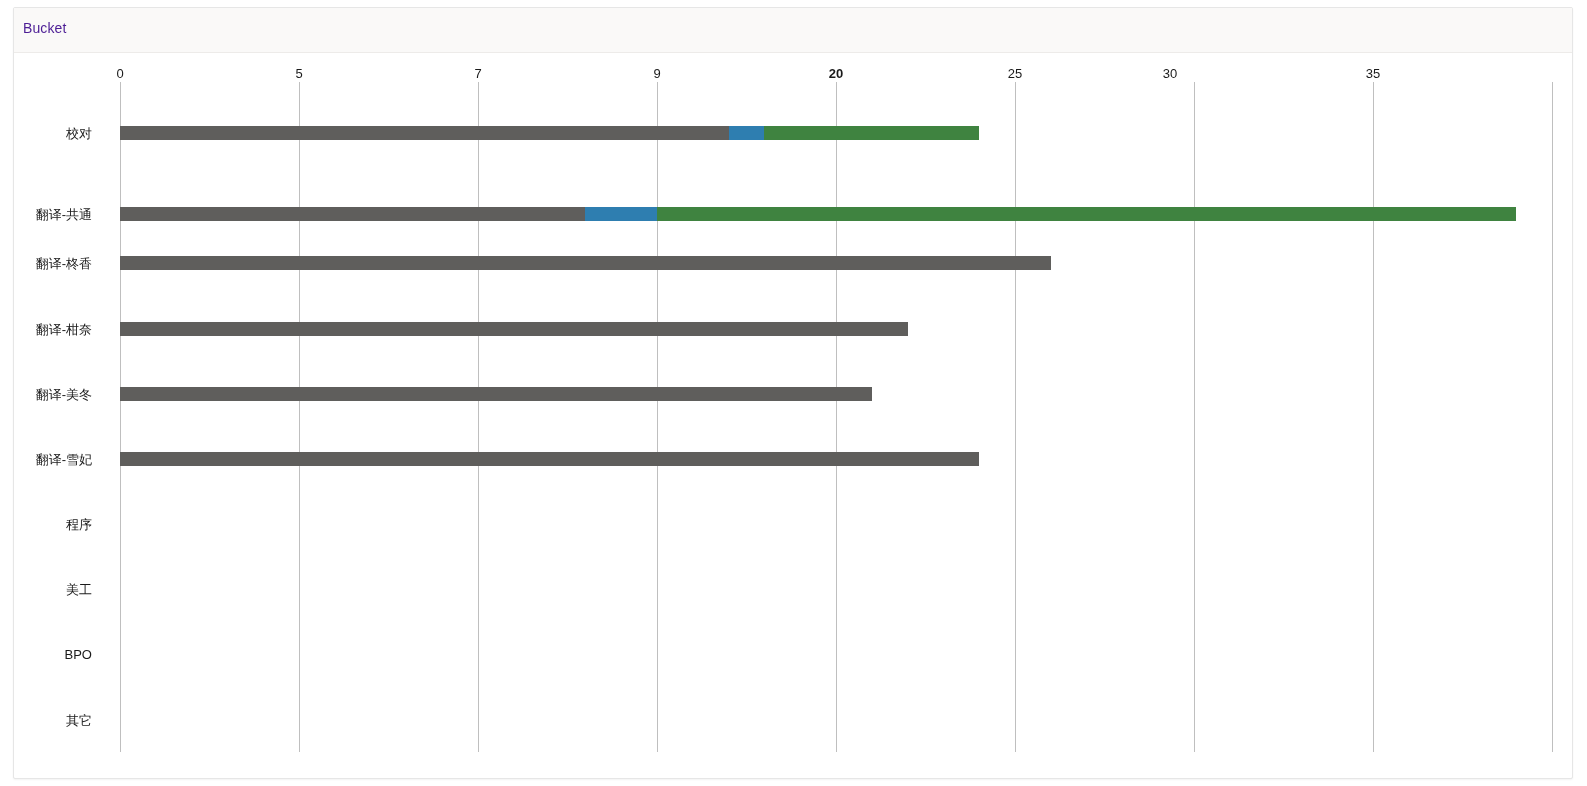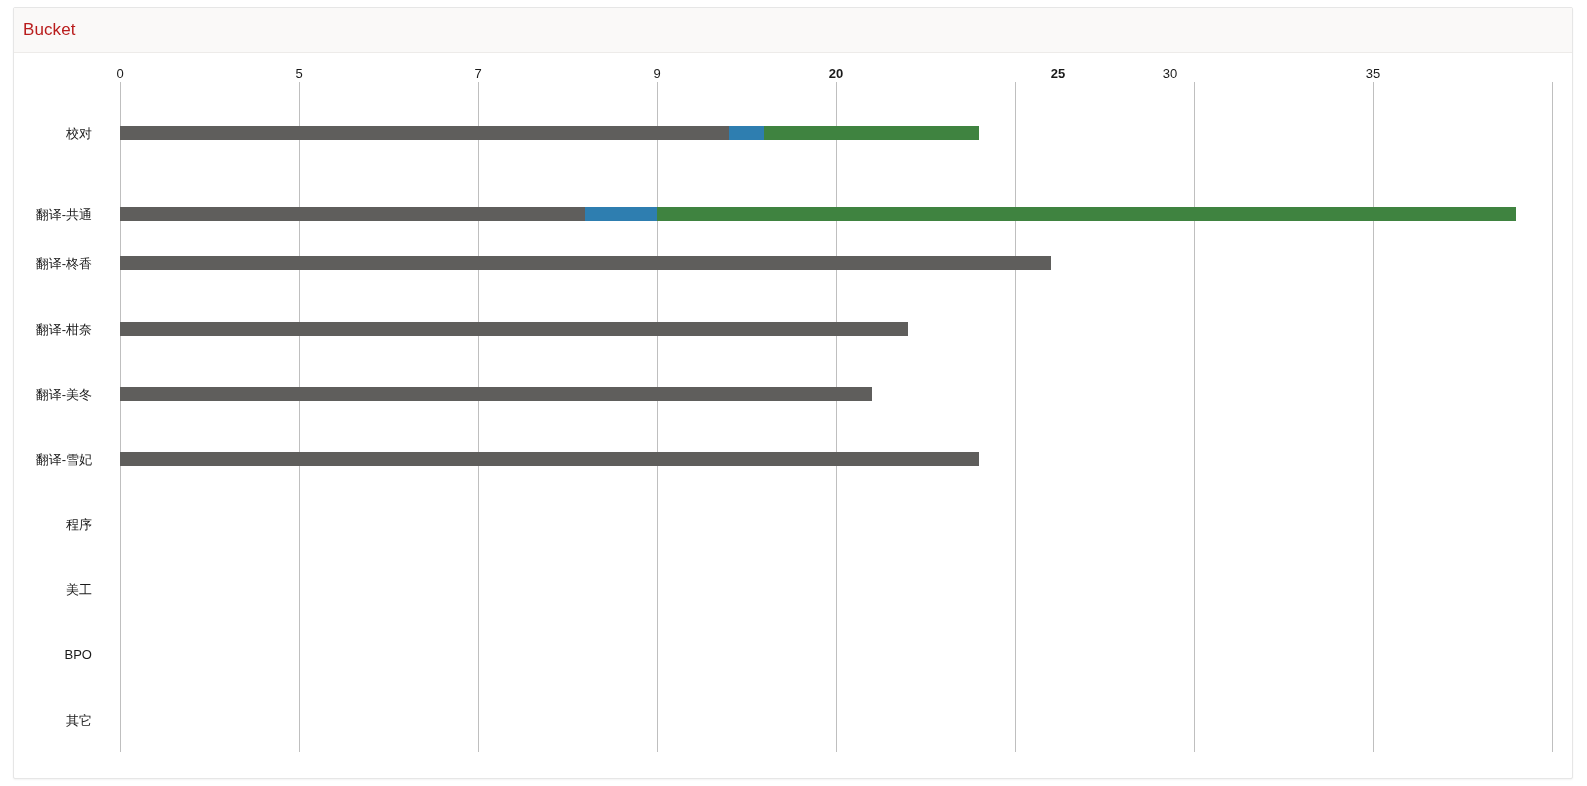--- a/index.html
+++ b/index.html
@@ -34,22 +34,22 @@
     right: 0;
     height: 45px;
     background: #faf9f8;
     border-bottom: 1px solid #edebe9;
     box-sizing: border-box;
   }
   .card-title {
     position: absolute;
     left: 9px;
     top: 12px;
-    font-size: 17px;
-    color: #b91c1c;
+    font-size: 14px;
+    color: #4c1d95;
     letter-spacing: 0.1px;
   }
   .plot {
     position: absolute;
     left: 0;
     top: 46px;
     right: 0;
     bottom: 0;
   }
 
@@ -119,21 +119,21 @@
           <div class="gridline" style="left: 1180px;"></div>
           <div class="gridline" style="left: 1359px;"></div>
           <div class="gridline" style="left: 1538px;"></div>
         </div>
       <div id="xlabels">
           <div class="xtick-label" style="left: 106px;">0</div>
           <div class="xtick-label" style="left: 285px;">5</div>
           <div class="xtick-label" style="left: 464px;">7</div>
           <div class="xtick-label" style="left: 643px;">9</div>
           <div class="xtick-label" style="left: 822px; font-weight: bold;">20</div>
-          <div class="xtick-label" style="left: 1044px; font-weight: bold;">25</div>
+          <div class="xtick-label" style="left: 1001px;">25</div>
           <div class="xtick-label" style="left: 1156px;">30</div>
           <div class="xtick-label" style="left: 1359px;">35</div>
           <div class="xtick-label" style="left: 1592px; margin-top: 28px;">40</div>
         </div>
       <div id="rows">
           <div class="row" style="top: 72px;">
             <div class="ylabel" style="top: -1px;">校对</div>
             <div class="bar-track">
               <div class="seg" style="left: 106px; width: 608.6px; background: rgb(95, 94, 92);"></div>
               <div class="seg" style="left: 714.6px; width: 35.8px; background: rgb(46, 126, 176);"></div>

